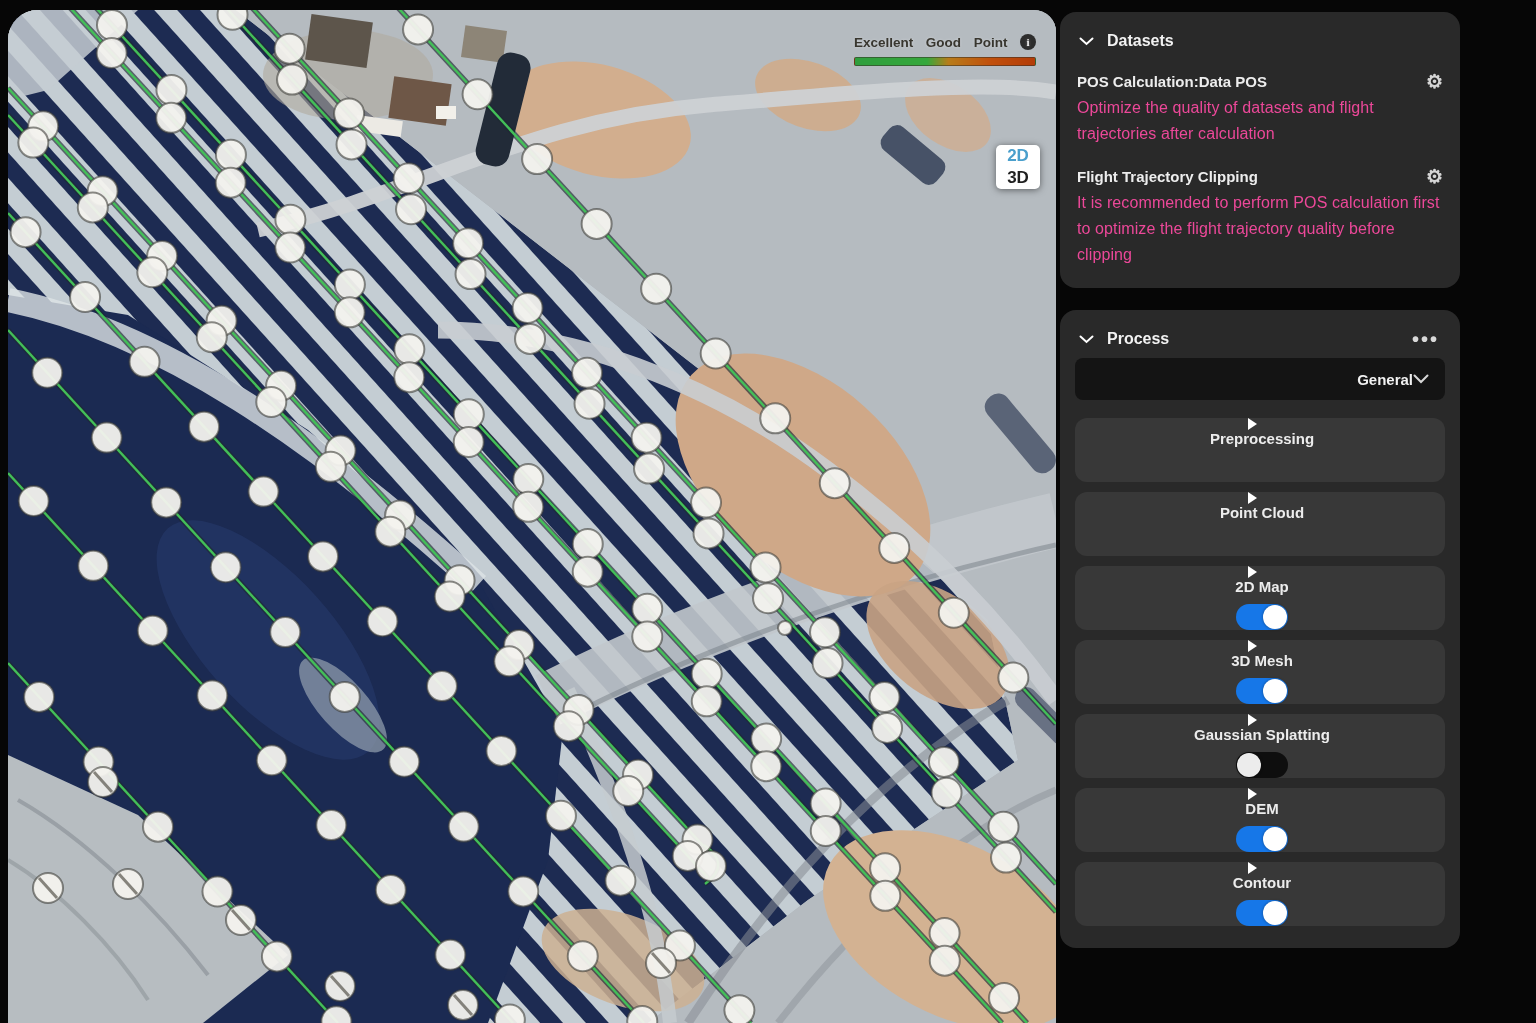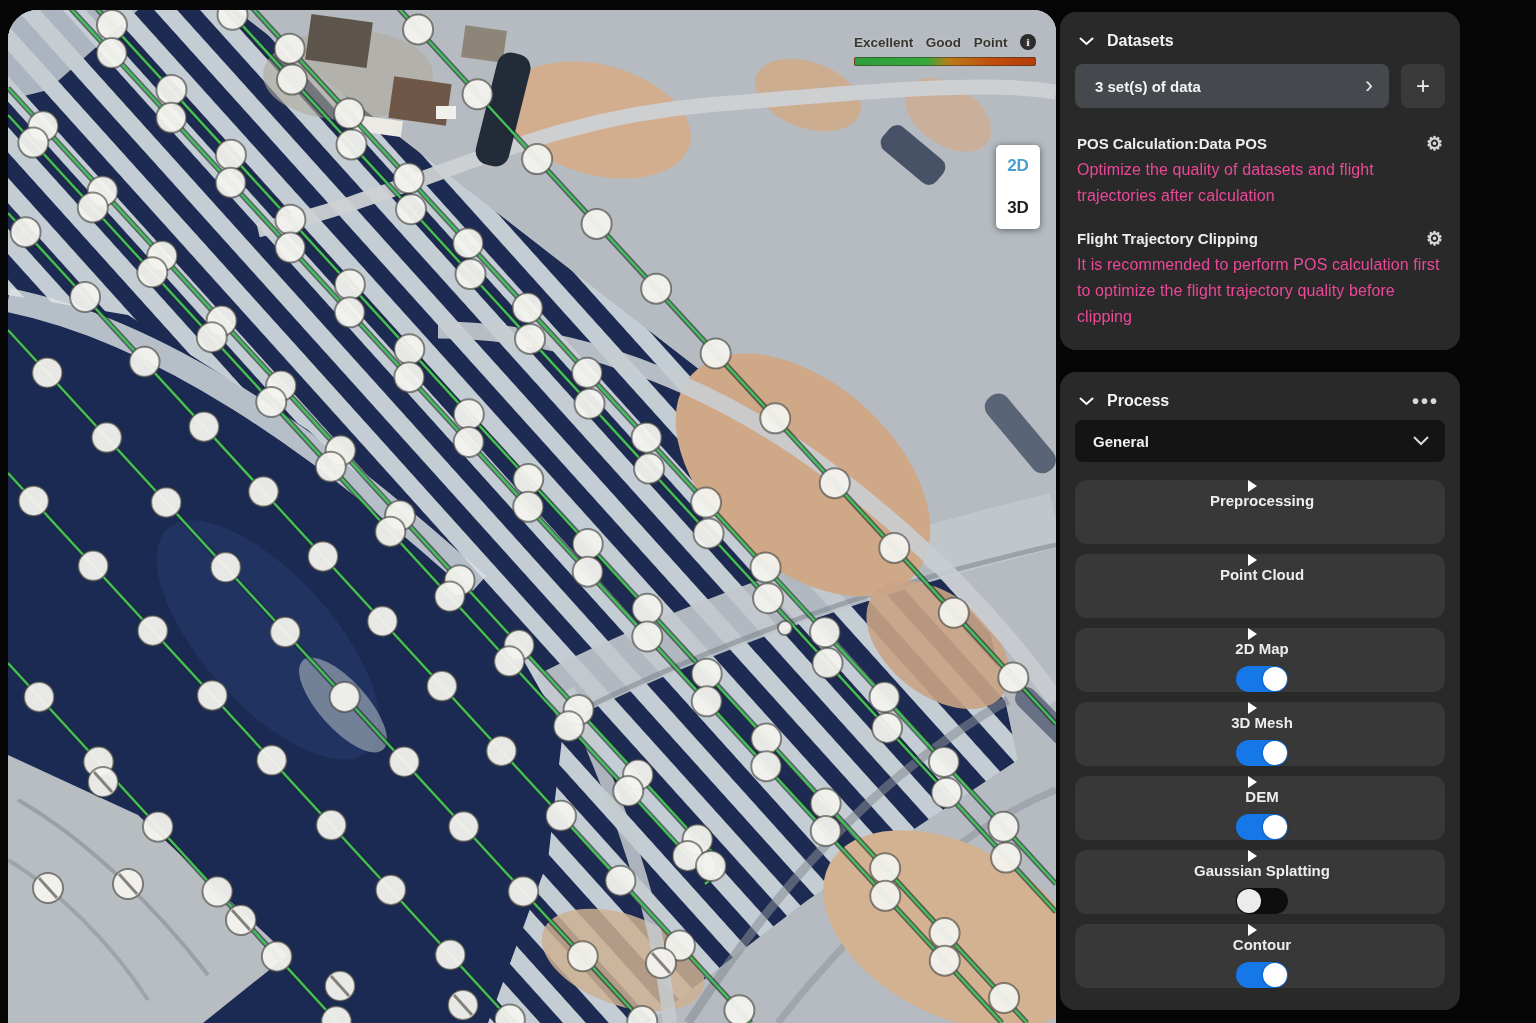--- a/index.html
+++ b/index.html
@@ -15,21 +15,21 @@
   .legend-labels{display:flex;align-items:center;justify-content:space-between;
                  color:#38362f;font-size:13.5px;font-weight:700;text-shadow:0 0 3px rgba(255,255,255,.35);}
   .info{width:16px;height:16px;border-radius:50%;background:#2d2d2d;color:#f5f5f5;font-size:11px;
         font-weight:700;display:flex;align-items:center;justify-content:center;
         font-family:"Liberation Serif",serif;cursor:pointer;}
   .legend-bar{margin-top:7px;height:7px;border-radius:2px;border:1px solid rgba(55,50,40,.55);
         background:linear-gradient(90deg,#2f9e3d 0%,#35a83c 40%,#b87c1a 52%,#c1500c 75%,#b33c08 100%);}
 
   .view-toggle{position:absolute;left:988px;top:135px;width:44px;background:#ffffff;border-radius:5px;
         box-shadow:0 1px 7px rgba(0,0,0,.5);text-align:center;font-weight:700;font-size:17px;overflow:hidden;}
-  .vt-opt{padding:11px 0;cursor:pointer;}
+  .vt-opt{padding:1px 0;cursor:pointer;}
   .vt-opt.active{color:#4a9fcc;}
   .vt-opt.inactive{color:#1f1f1f;}
 
   
   .panel{position:absolute;left:1060px;top:12px;width:400px;}
   .card{background:#292929;border-radius:16px;padding:4px 15px 12px 15px;box-sizing:border-box;}
   .card + .card{margin-top:22px;}
 
   .card-head{display:flex;align-items:center;gap:13px;padding:16px 2px 10px 4px;
              color:#f2f2f2;font-size:16px;font-weight:700;}
@@ -45,21 +45,21 @@
             font-weight:400;display:flex;align-items:center;justify-content:center;cursor:pointer;}
 
   .ds-item{padding:6px 2px 2px 2px;}
   .ds-item-head{display:flex;align-items:center;justify-content:space-between;
                 color:#ededed;font-size:15px;font-weight:700;padding:6px 0 4px 0;}
   .gear{font-size:19px;color:#d5d5d5;cursor:pointer;line-height:1;}
   .ds-desc{color:#ec4899;font-size:16px;line-height:26px;letter-spacing:.1px;padding-bottom:6px;}
 
   .tmpl-label{color:#b3b3b3;font-size:14px;margin:6px 0 10px 4px;}
   .select{height:42px;background:#141414;border-radius:8px;display:flex;align-items:center;
-          justify-content:space-between;padding:0 16px 0 18px;color:#f1f1f1;font-size:15px;
+          justify-content:flex-end;padding:0 16px 0 18px;color:#f1f1f1;font-size:15px;
           font-weight:700;margin-bottom:18px;cursor:pointer;}
 
   .proc-row{height:64px;background:#383838;border-radius:12px;display:flex;align-items:center;
             padding:0 16px 0 20px;margin-bottom:10px;color:#ececec;font-size:15px;font-weight:700;
             cursor:pointer;flex-direction:column;}
   .tri{width:0;height:0;border-left:9px solid #ffffff;border-top:6px solid transparent;
        border-bottom:6px solid transparent;margin-right:19px;flex:none;}
   .grow{flex:1;}
   .toggle{width:52px;height:26px;border-radius:13px;position:relative;flex:none;cursor:pointer;}
   .toggle .knob{position:absolute;top:1px;width:24px;height:24px;border-radius:50%;background:#ffffff;
@@ -313,27 +313,20 @@
 
   <aside class="panel">
 
     <section class="card">
       <div class="card-head">
         <svg class="chev-svg" width="15" height="9" viewBox="0 0 15 9">
             <path d="M1.5 1.5 L7.5 7 L13.5 1.5" stroke="#ffffff" stroke-width="2" fill="none" stroke-linecap="round"></path>
           </svg>
         <span>Datasets</span>
       </div>
-      <div class="ds-row">
-        <div class="count-btn">
-          <span>3 set(s) of data</span>
-          <span class="chev-right">›</span>
-        </div>
-        <div class="plus-btn">+</div>
-      </div>
       <div class="ds-item">
         <div class="ds-item-head">
           <span>POS Calculation:Data POS</span>
           <span class="gear">⚙</span>
         </div>
         <div class="ds-desc">Optimize the quality of datasets and flight trajectories after calculation</div>
       </div>
       <div class="ds-item">
         <div class="ds-item-head">
           <span>Flight Trajectory Clipping</span>
@@ -380,36 +373,36 @@
       <div class="proc-row">
         <span class="tri"></span>
         <span>3D Mesh</span>
         <span class="grow"></span>
           <span class="toggle on">
             <span class="knob"></span>
           </span>
       </div>
       <div class="proc-row">
         <span class="tri"></span>
+        <span>Gaussian Splatting</span>
+        <span class="grow"></span>
+          <span class="toggle off">
+            <span class="knob"></span>
+          </span>
+      </div>
+      <div class="proc-row">
+        <span class="tri"></span>
         <span>DEM</span>
         <span class="grow"></span>
           <span class="toggle on">
             <span class="knob"></span>
           </span>
       </div>
       <div class="proc-row">
         <span class="tri"></span>
-        <span>Gaussian Splatting</span>
-        <span class="grow"></span>
-          <span class="toggle off">
-            <span class="knob"></span>
-          </span>
-      </div>
-      <div class="proc-row">
-        <span class="tri"></span>
         <span>Contour</span>
         <span class="grow"></span>
           <span class="toggle on">
             <span class="knob"></span>
           </span>
       </div>
     </section>
   </aside>
 </div>
 

